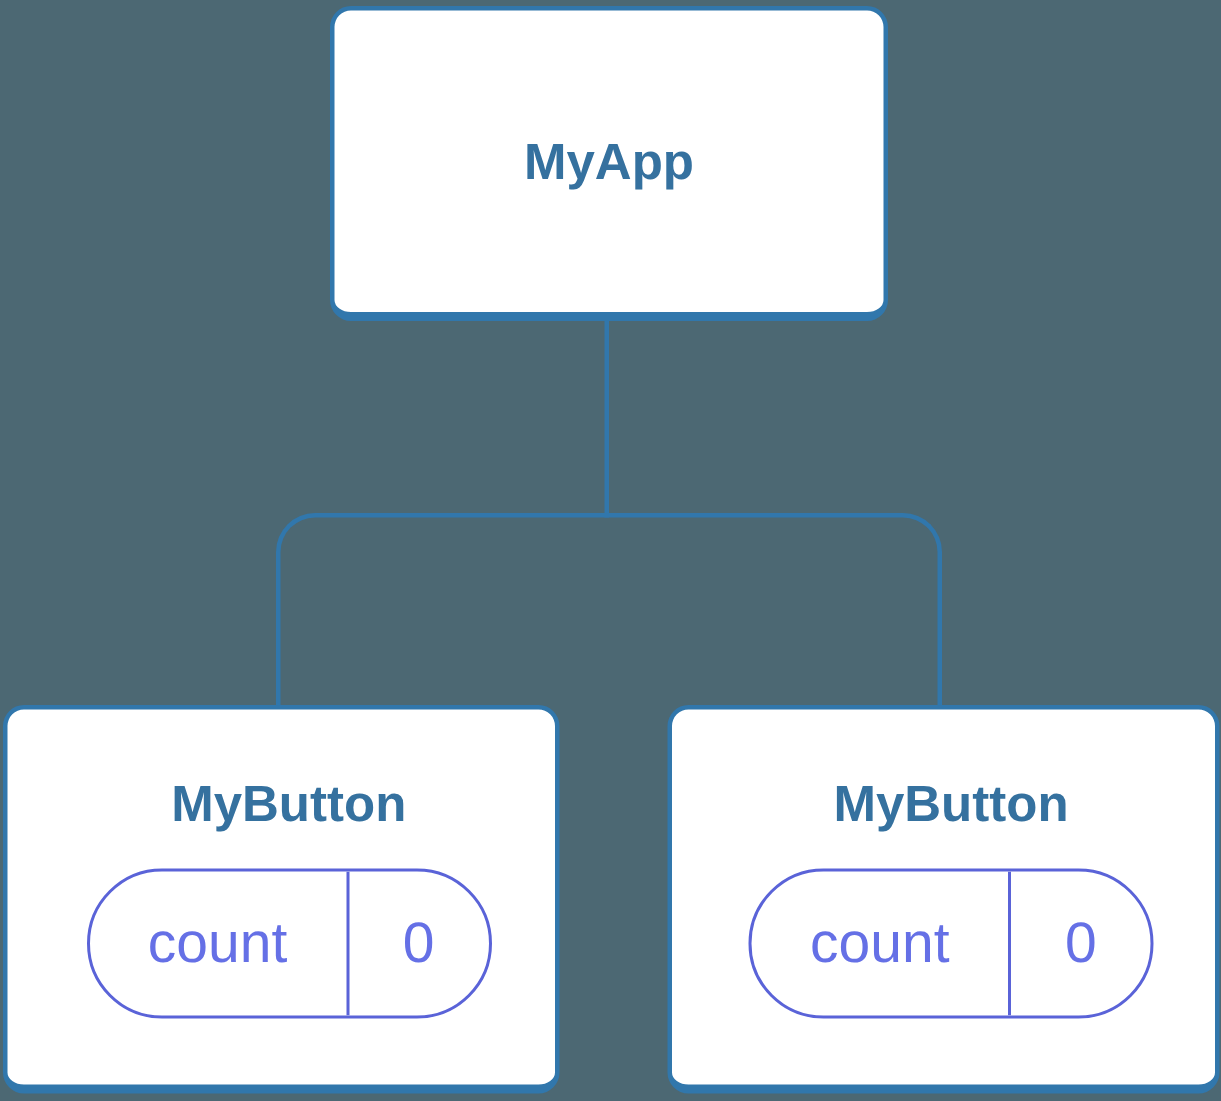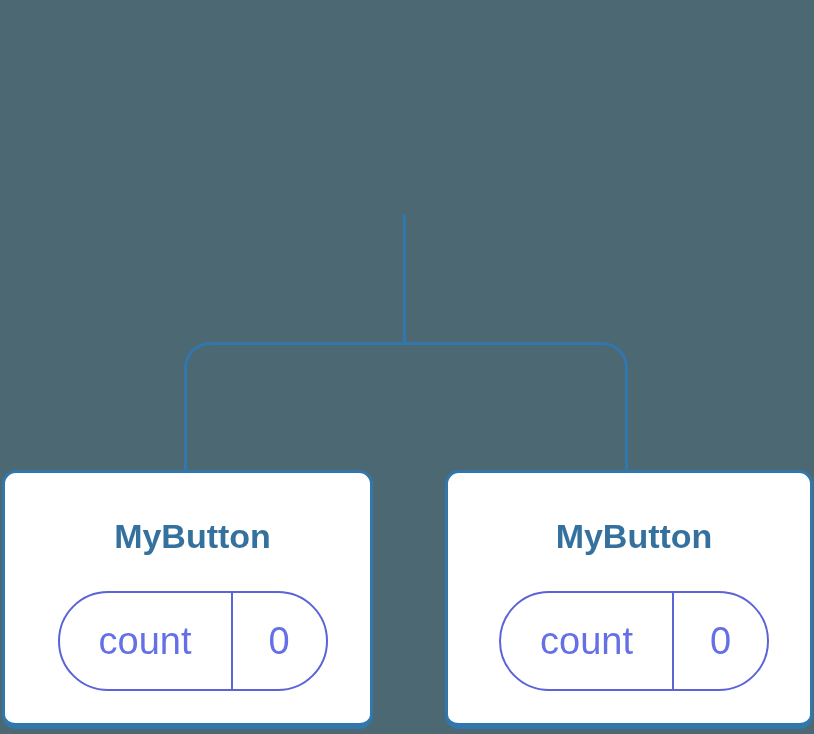--- a/index.html
+++ b/index.html
@@ -70,21 +70,21 @@
     width: 444px;
     height: 128px;
     border: 3px solid #3177AC;
     border-bottom: none;
     border-radius: 26px 26px 0 0;
   }
 
   
   .pill {
     box-sizing: border-box;
-    margin-top: 30px;
+    margin-top: 18px;
     width: 270px;
     height: 100px;
     border: 2px solid #5A63D8;
     border-radius: 50px;
     background: #ffffff;
     display: flex;
     align-items: stretch;
     overflow: hidden;
   }
   .pill-key {
@@ -106,20 +106,23 @@
     color: #6570E6;
     font-size: 38px;
     font-weight: 400;
   }
 </style>
 </head>
 <body>
 
 <div class="stage">
 
+  <div class="node node-root">
+    <span class="node-label">MyApp</span>
+  </div>
 
   <div class="stem"></div>
   <div class="bracket"></div>
 
   <div class="node node-child node-child-left">
     <span class="node-label">MyButton</span>
     <div class="pill">
       <span class="pill-key">count</span>
       <span class="pill-value">0</span>
     </div>

